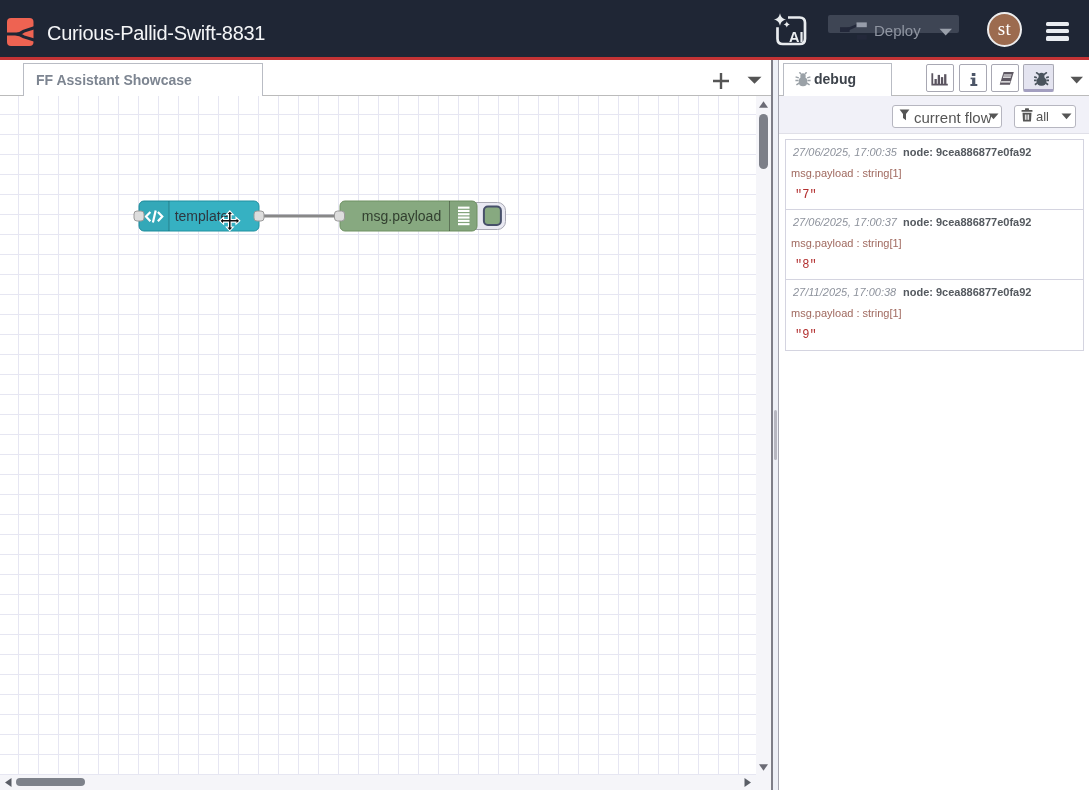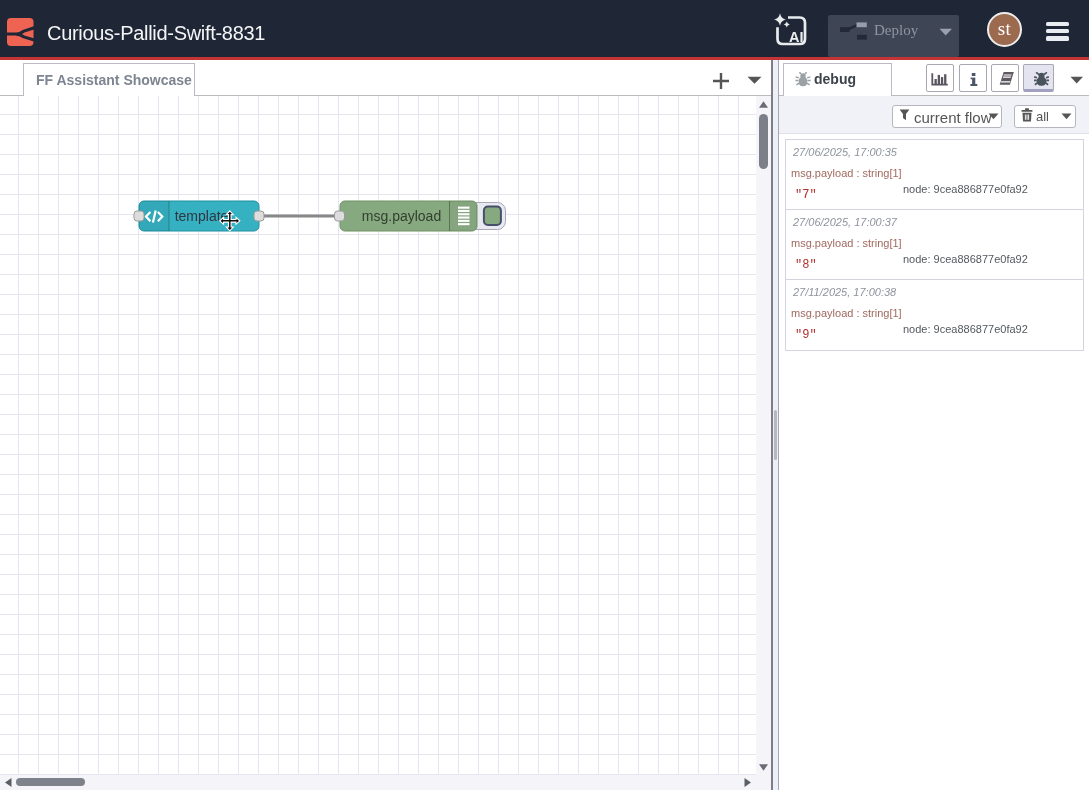--- a/index.html
+++ b/index.html
@@ -2,29 +2,29 @@
 <html><head>
 <meta charset="utf-8">
 <style>
   * { margin:0; padding:0; box-sizing:border-box; }
   html,body { width:1089px; height:790px; overflow:hidden; background:#fff;
     font-family:"Liberation Sans", sans-serif; }
   .abs { position:absolute; }
   #header { position:absolute; left:0; top:0; width:1089px; height:57px; background:#1f2635; }
   #redline { position:absolute; left:0; top:57px; width:1089px; height:3px; background:#c43335; }
   #title { position:absolute; left:47px; top:22px; font-size:20px; color:#f4f5f7; letter-spacing:-0.3px; }
-  #deploy { position:absolute; left:828px; top:15px; width:131px; height:42px; background:#3e4554; border-radius:2px;font-family:Liberation Serif, serif; }
+  #deploy { position:absolute; left:828px; top:15px; width:131px; height:18px; background:#3e4554; border-radius:2px; }
   #deploy .dtext { position:absolute; left:46px; top:7px; font-size:15px; color:#8f95a1; }
   #avatar { position:absolute; left:987px; top:12px; width:35px; height:35px; border-radius:50%;
     background:#9c6b4f; border:2.5px solid #ededee; color:#fff; font-family:"Liberation Serif", serif;
     font-size:19px; text-align:center; line-height:29px; letter-spacing:0.5px; }
   #burger div { position:absolute; left:1046px; width:23px; height:4.3px; background:#e9ecf1; border-radius:1.5px; }
   
   #tabbar { position:absolute; left:0; top:60px; width:771px; height:36px; background:#fff; border-bottom:1px solid #bbbbbb; }
-  #tab1 { position:absolute; left:23px; top:63px; width:172px; height:33px; background:#fff;
+  #tab1 { position:absolute; left:23px; top:63px; width:240px; height:33px; background:#fff;
     border:1px solid #b9bcc4; border-bottom:none; z-index:2; }
   #tab1 span { position:absolute; left:12px; top:8px; font-size:14px; font-weight:bold; color:#7d8591; }
   
   #canvas { position:absolute; left:0; top:96px; width:756px; height:679px; background:#fff;
     background-image: linear-gradient(to right, #e6e6f2 1px, transparent 1px),
                       linear-gradient(to bottom, #e6e6f2 1px, transparent 1px);
     background-size:20px 20px; background-position:18px 18px; }
   
   #vtrack { position:absolute; left:756px; top:96px; width:15px; height:679px; background:#f5f5f9; }
   #vthumb { position:absolute; left:758.5px; top:113.5px; width:9px; height:55px; background:#7c7f88; border-radius:4.5px; }
@@ -43,21 +43,21 @@
   .sbbtn { position:absolute; top:64px; width:28px; height:28px; background:#fff; border:1px solid #a8a8b3; border-radius:2px; }
   #sbbtn4 { position:absolute; top:64px; left:1023px; width:31px; height:28px; background:#e4e4f0;
     border:1px solid #a8a8b3; border-bottom:3px solid #a39fc0; border-radius:2px; }
   #sbtoolbar { position:absolute; left:779px; top:96px; width:310px; height:38px; background:#f1f1f8; border-bottom:1px solid #e0e0e8; }
   .fbtn { position:absolute; top:105px; height:23px; background:#fff; border:1px solid #b6b6c0; border-radius:3px; }
   
   #msgs { position:absolute; left:785px; top:139px; width:299px; border:1px solid #d4d4e0; background:#fff; }
   .msg { position:relative; height:70px; border-bottom:1px solid #d4d4e0; }
   .msg:last-child { border-bottom:none; }
   .m-ts { position:absolute; left:7px; top:6px; font-size:11px; color:#8d929c;font-style:italic; }
-  .m-node { position:absolute; left:117px; top:6px; font-size:11px; font-weight:normal; color:#54595f;margin-top:37px; }
+  .m-node { position:absolute; left:117px; top:6px; font-size:11px; font-weight:bold; color:#54595f; }
   .m-prop { position:absolute; left:5px; top:26.5px; font-size:11px; color:#a0695f; }
   .m-val { position:absolute; left:9px; top:48px; font-size:12px; font-family:"Liberation Mono", monospace; color:#b33030; }
 </style>
 </head>
 <body>
 
 <div id="header"></div>
 <div id="redline"></div>
 <svg class="abs" style="left:6px; top:17px;" width="30" height="30" viewBox="0 0 30 30">
   <rect x="1" y="1" width="26.5" height="28" rx="4" fill="#ee6352"></rect>

